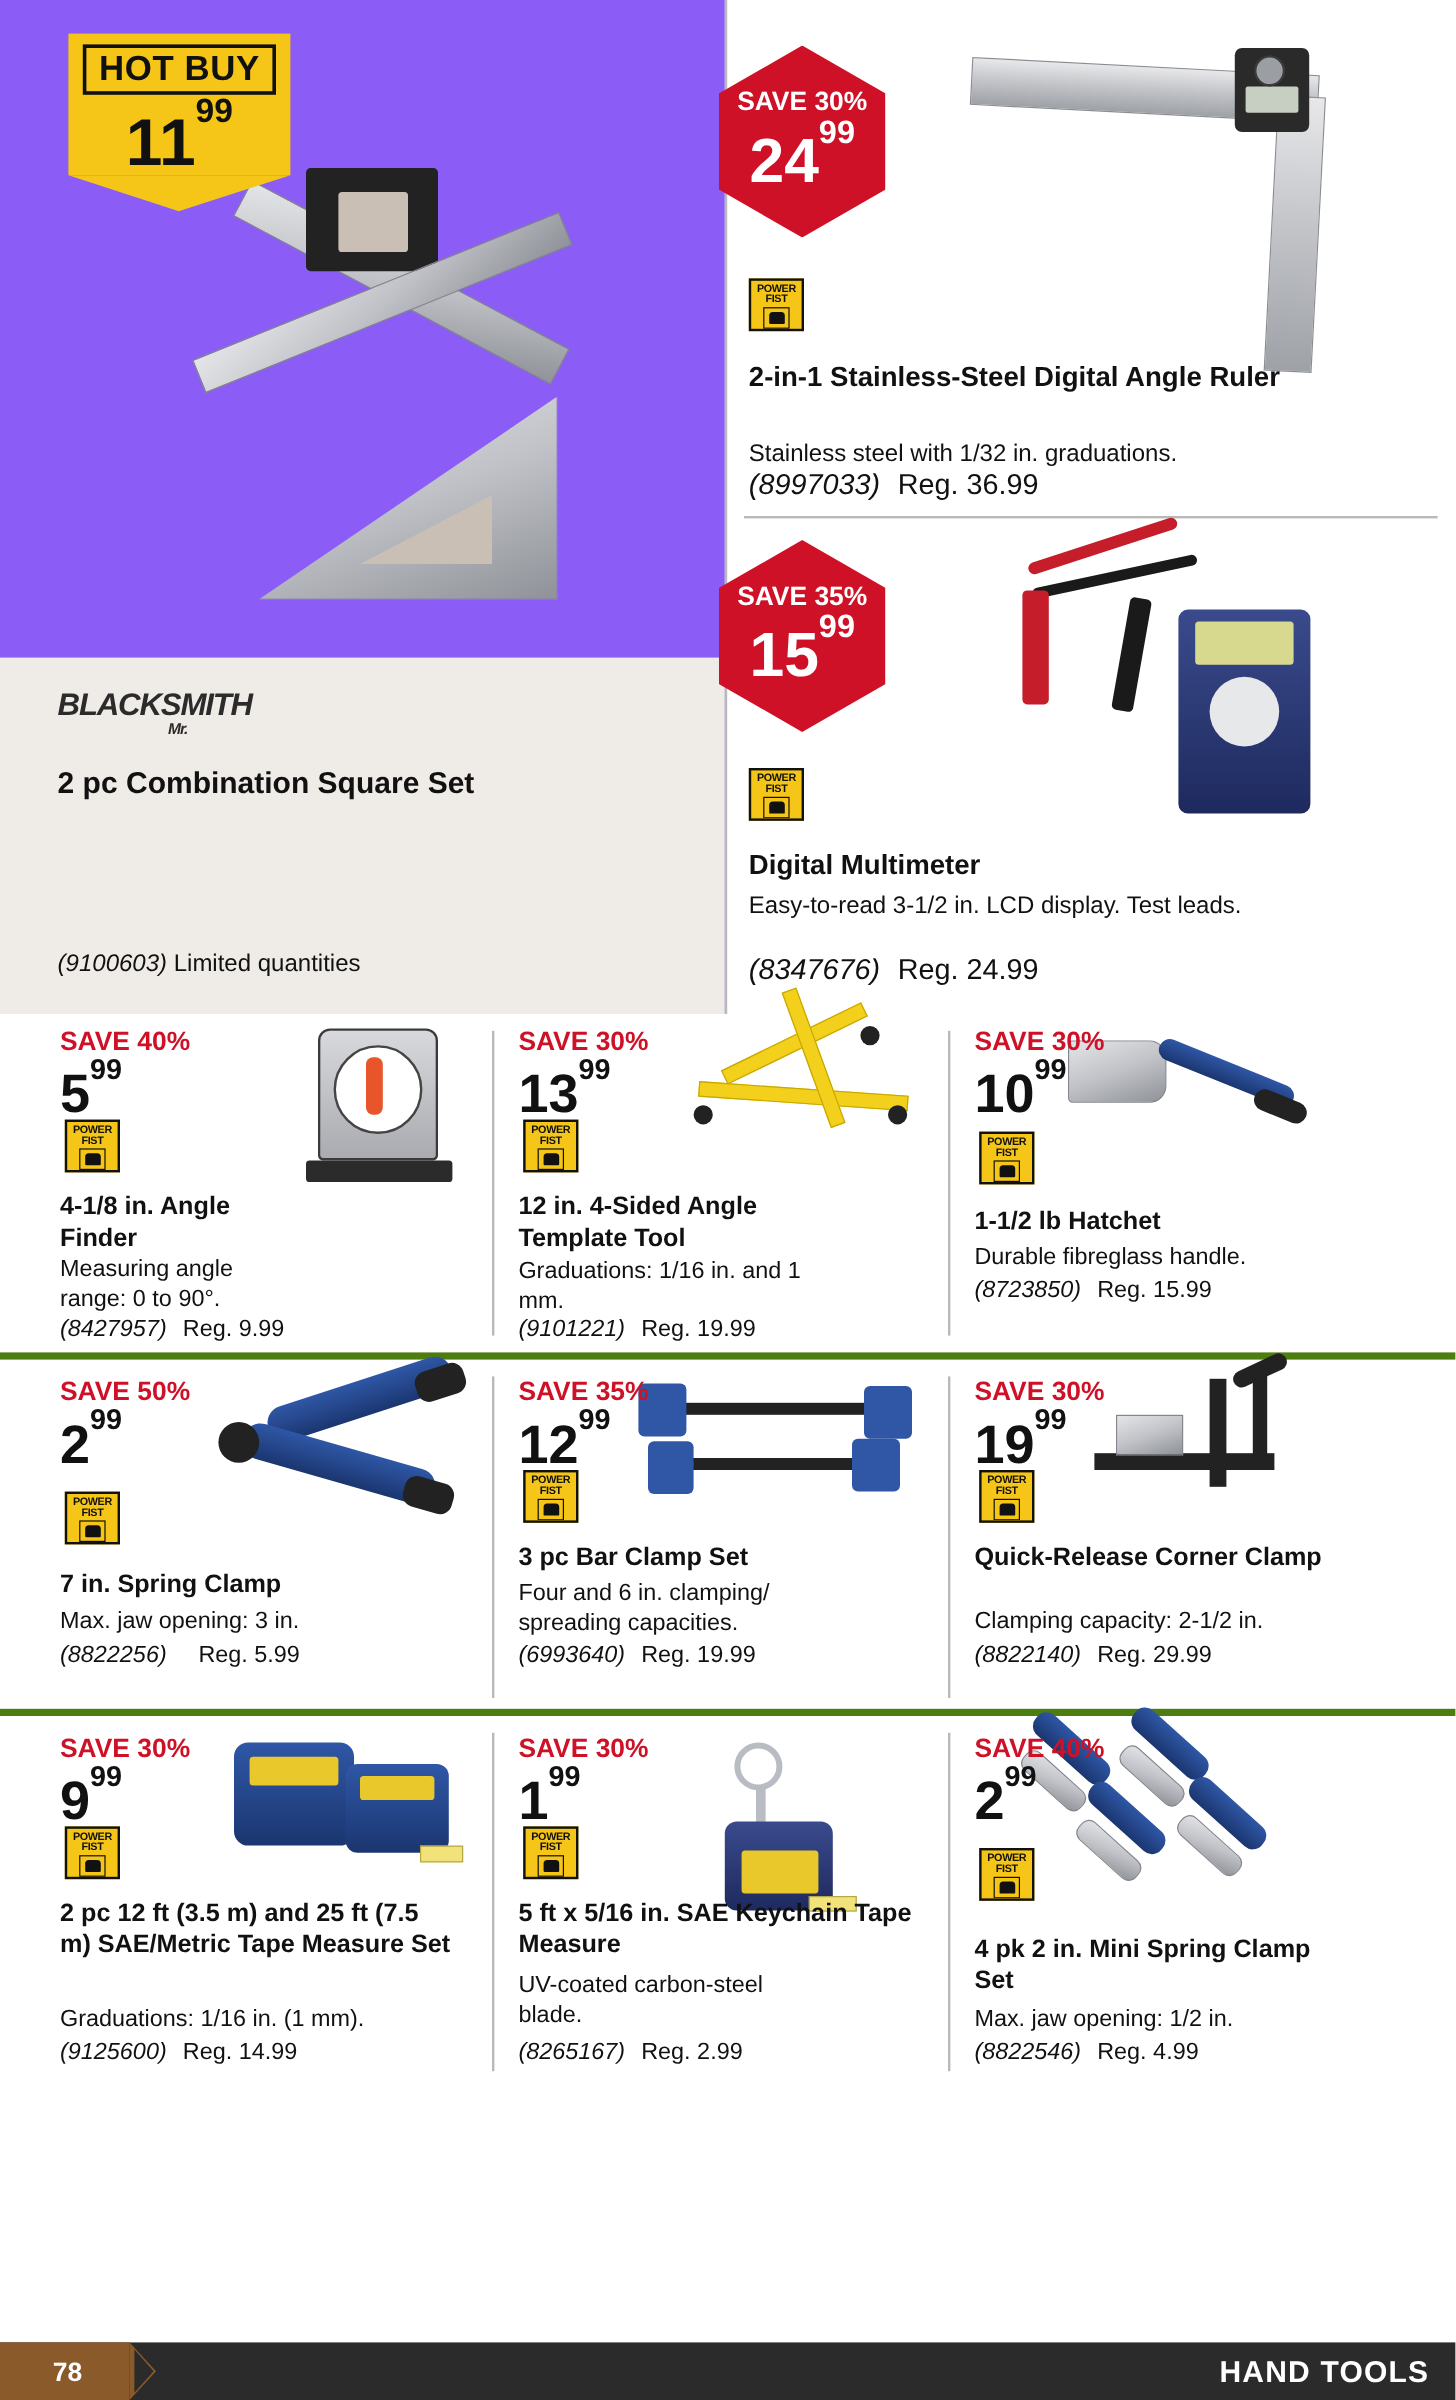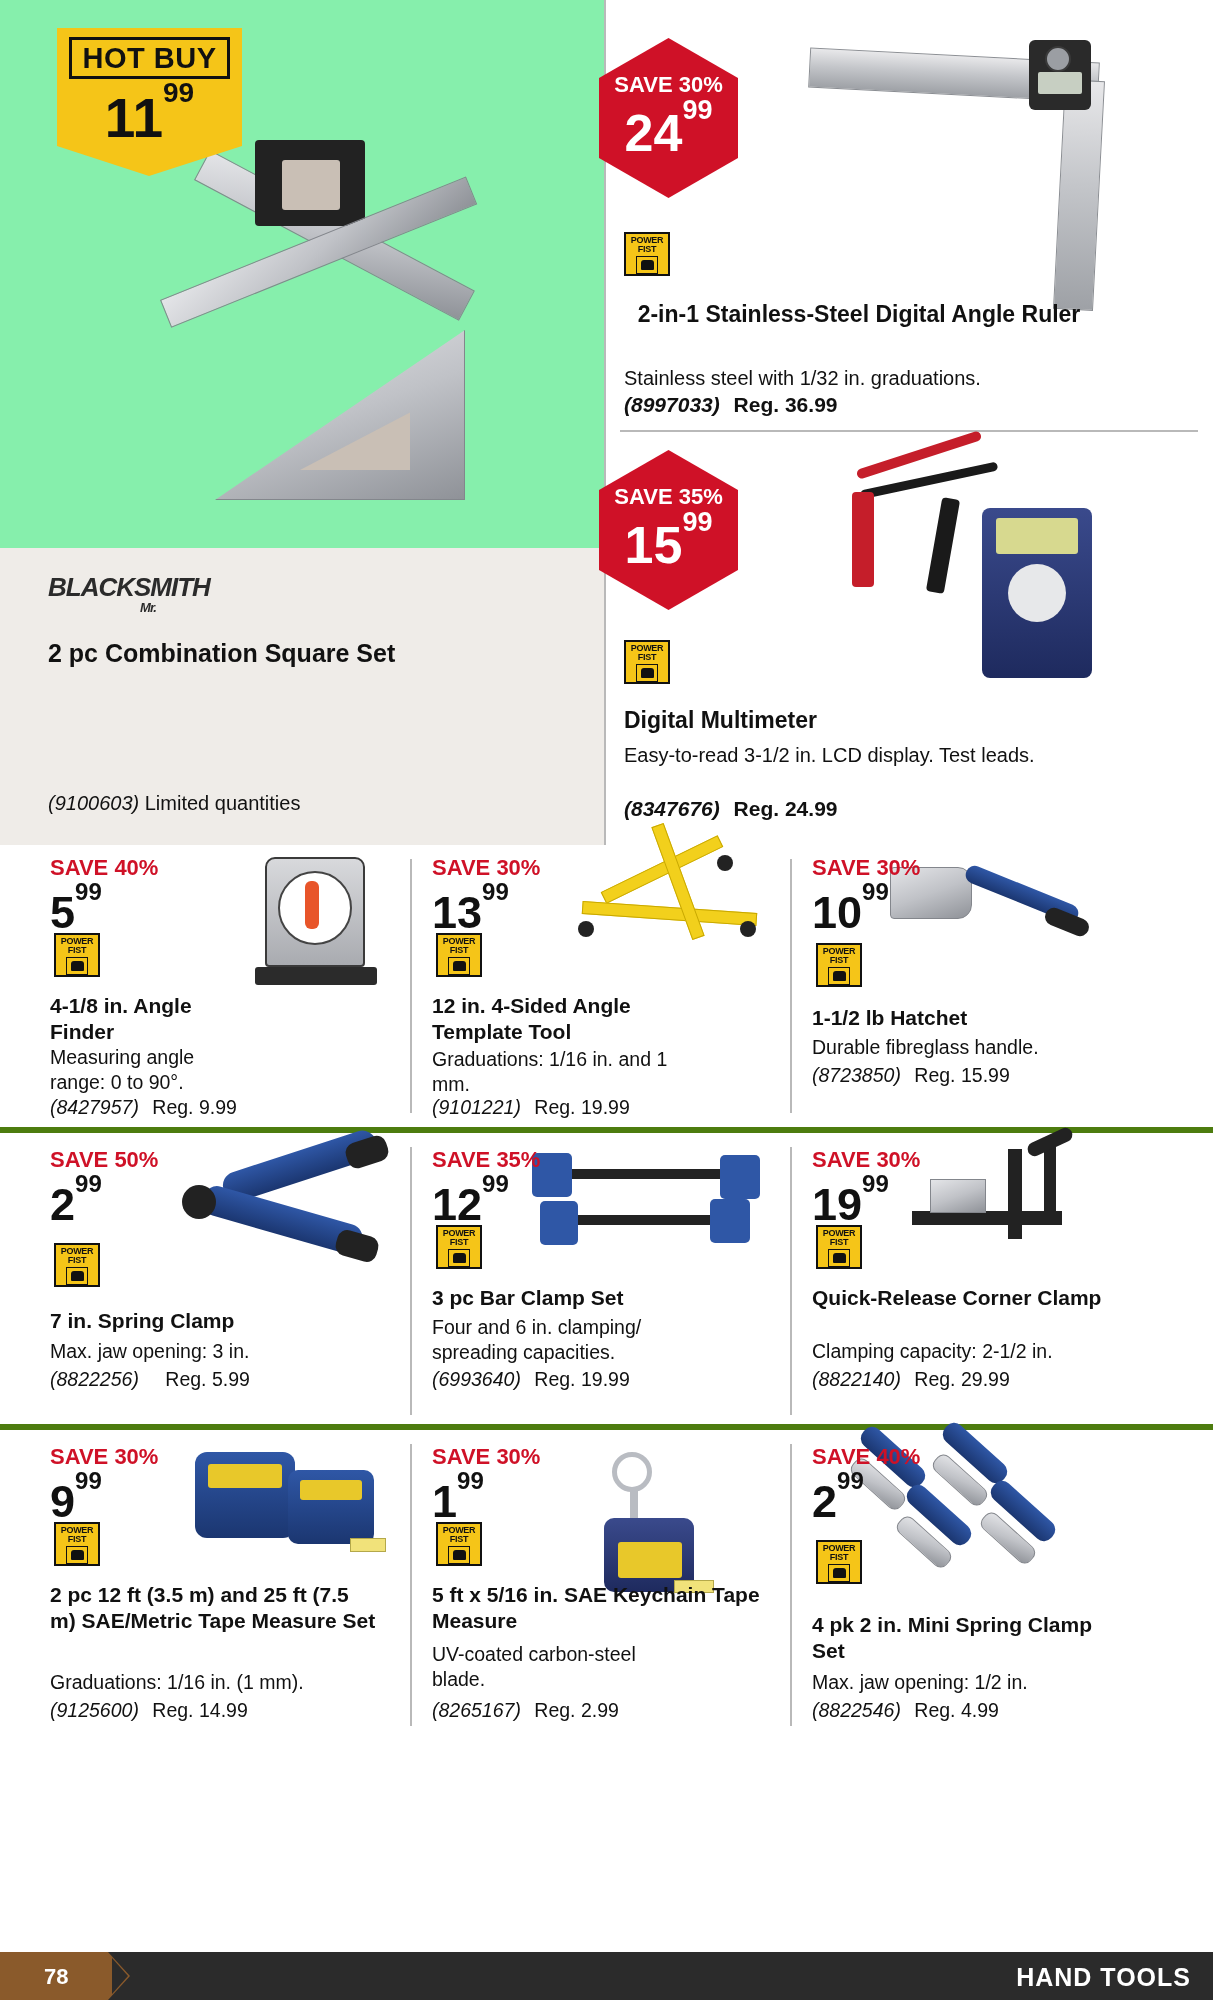--- a/index.html
+++ b/index.html
@@ -9,21 +9,21 @@
     font-family: "Liberation Sans", sans-serif;
     background: #ffffff;
     position: relative;
     overflow: hidden;
   }
   .page { position: relative; width: 1213px; height: 2000px; background:#fff; }
 
   
   .hero {
     position: absolute; left: 0; top: 0; width: 604px; height: 845px;
-    background: #86efac;
+    background: #8b5cf6;
   }
   .hero-lower {
     position: absolute; left: 0; top: 548px; width: 604px; height: 297px;
     background: #efece8;
   }
   .hot-buy-tag {
     position: absolute; left: 57px; top: 28px; width: 185px; height: 140px;
   }
   .hot-buy-body {
     position: absolute; left:0; top:0; width: 185px; height: 118px;
@@ -117,21 +117,21 @@
     width: 22px; height: 18px; border: 1px solid #111; margin-top: 2px;
     background: #f5c518; position: relative;
   }
   .pfchip .fistbox:before {
     content:""; position:absolute; left:4px; top:3px; width:13px; height:10px;
     background:#111; border-radius: 3px 3px 1px 1px;
   }
 
   .ptitle { font-size: 23px; font-weight: bold; color: #111; line-height: 28px; }
   .pdesc { font-size: 20px; color: #111; line-height: 26px; }
-  .psku { font-size: 21px; color: #111; line-height: 26px; font-weight: bold; }
+  .psku { font-size: 24px; color: #111; line-height: 26px; }
   .psku i { font-style: italic; }
 
   
   .grid { position: absolute; left: 0; top: 845px; width: 1213px; }
   .row { position: relative; width: 1213px; border-top: 6px solid #4d7c0f; }
   .row:first-child { border-top: none; }
   .cell { position: absolute; top: 0; }
   .vsep { position: absolute; top: 14px; width: 2px; background: #b9b9b9; }
 
   .save-label { color: #cf1127; font-weight: bold; font-size: 22px; }
@@ -243,21 +243,21 @@
         </div>
       </div>
     </div>
 
     <div class="pfchip" style="position:absolute; left:20px; top:232px;">
       <div class="l1">POWER</div>
       <div class="l2">FIST</div>
       <div class="fistbox"></div>
     </div>
 
-    <div class="ptitle" style="position:absolute; left:20px; top:300px; width:470px;text-align:center;">2-in-1 Stainless-Steel Digital Angle Ruler</div>
+    <div class="ptitle" style="position:absolute; left:20px; top:300px; width:470px;">2-in-1 Stainless-Steel Digital Angle Ruler</div>
     <div class="pdesc" style="position:absolute; left:20px; top:365px; width:500px;">Stainless steel with 1/32 in. graduations.</div>
     <div class="psku" style="position:absolute; left:20px; top:392px; width:500px;">
       <i>(8997033)</i>
       <span style="margin-left:8px;">Reg. 36.99</span>
     </div>
   </div>
 
   <div class="promo promo-b">
     <div class="art redwire" style="left:250px; top:20px; width:130px; height:10px; border-radius:6px; transform:rotate(-18deg);"></div>
     <div class="art" style="left:255px; top:46px; width:140px; height:9px; border-radius:6px; background:#1a1a1a; transform:rotate(-12deg);"></div>

